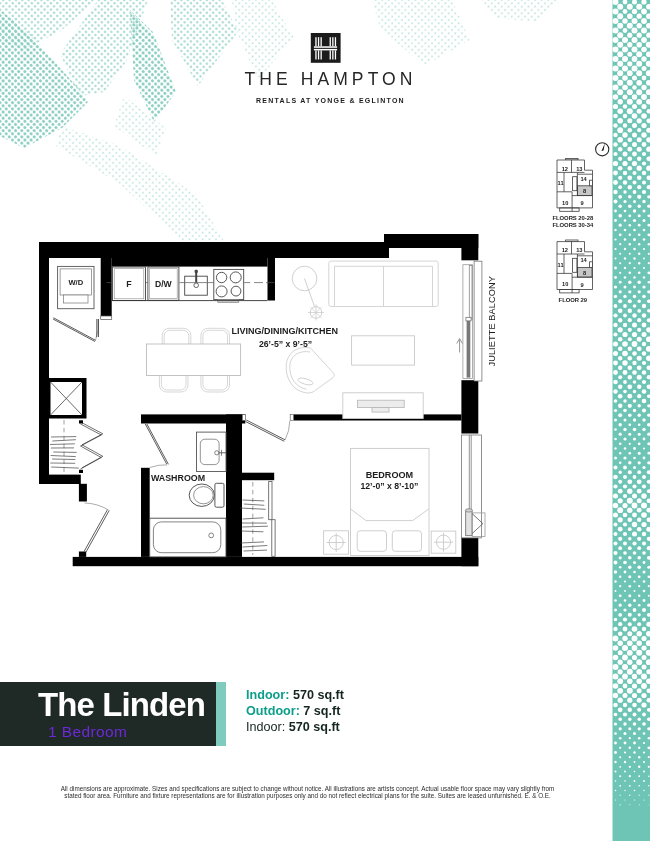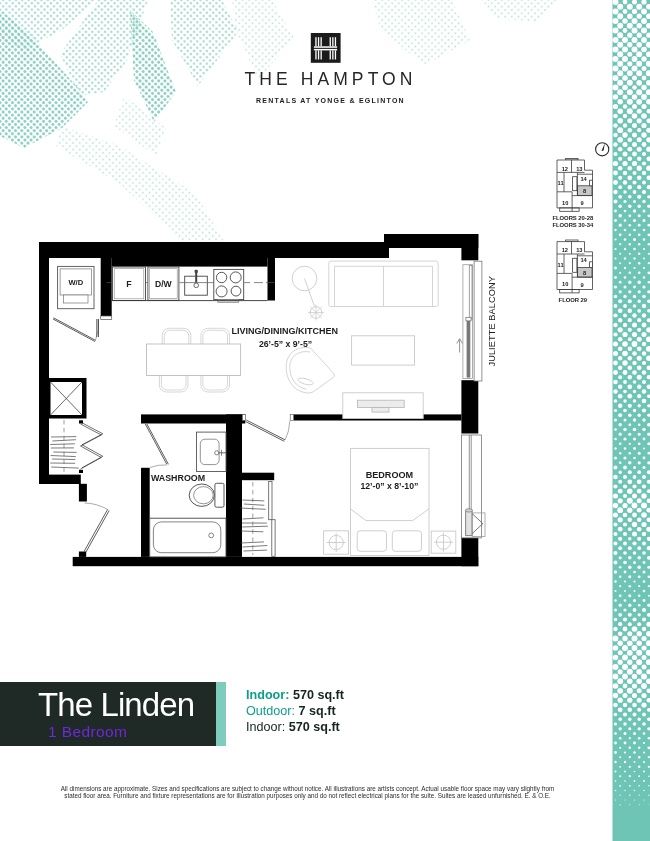--- a/index.html
+++ b/index.html
@@ -1140,24 +1140,24 @@
 </svg>
 
 <div class="abs" style="left:5.5px;top:69px;width:650px;text-align:center;font-size:17.5px;letter-spacing:4.1px;color:#262626;font-weight:400;">THE HAMPTON</div>
 
 <div class="abs" style="left:5.5px;top:97px;width:650px;text-align:center;font-size:7px;font-weight:bold;letter-spacing:1.25px;color:#1c1c1c;">RENTALS AT YONGE &amp; EGLINTON</div>
 
 <div class="abs" style="left:0;top:682px;width:216px;height:64px;background:#1f2925;"></div>
 
 <div class="abs" style="left:216px;top:682px;width:10px;height:64px;background:#7fccbf;"></div>
 
-<div class="abs" style="left:38px;top:686px;color:#fff;font-size:33px;font-weight:normal;letter-spacing:-0.9px;">The Linden</div>
+<div class="abs" style="left:38px;top:686px;color:#fff;font-size:33px;font-weight:bold;letter-spacing:-0.9px;">The Linden</div>
 
 <div class="abs" style="left:48px;top:723px;color:#6d28d9;font-size:15.5px;letter-spacing:0.4px;">1 Bedroom</div>
 
 <div class="abs" style="left:246px;top:686.5px;font-size:12.6px;line-height:16px;color:#152521;">
 <div><span style="color:#0c9e8a;font-weight:bold;">Indoor: </span><b>570 sq.ft</b></div>
-<div><span style="color:#0c9e8a;font-weight:normal;margin-top:40px;">Outdoor: </span><b>7 sq.ft</b></div>
+<div><span style="color:#0c9e8a;font-weight:bold;margin-top:40px;">Outdoor: </span><b>7 sq.ft</b></div>
 <div><span>Indoor: </span><b>570 sq.ft</b></div>
 </div>
 
 <div class="abs" style="left:0;top:784.5px;width:615px;text-align:center;font-size:6.3px;line-height:7.9px;color:#2b2b2b;">All dimensions are approximate. Sizes and specifications are subject to change without notice. All illustrations are artists concept. Actual usable floor space may vary slightly from<br>stated floor area. Furniture and fixture representations are for illustration purposes only and do not reflect electrical plans for the suite. Suites are leased unfurnished. E. &amp; O.E.</div>
 </div>
 
 </body></html>

